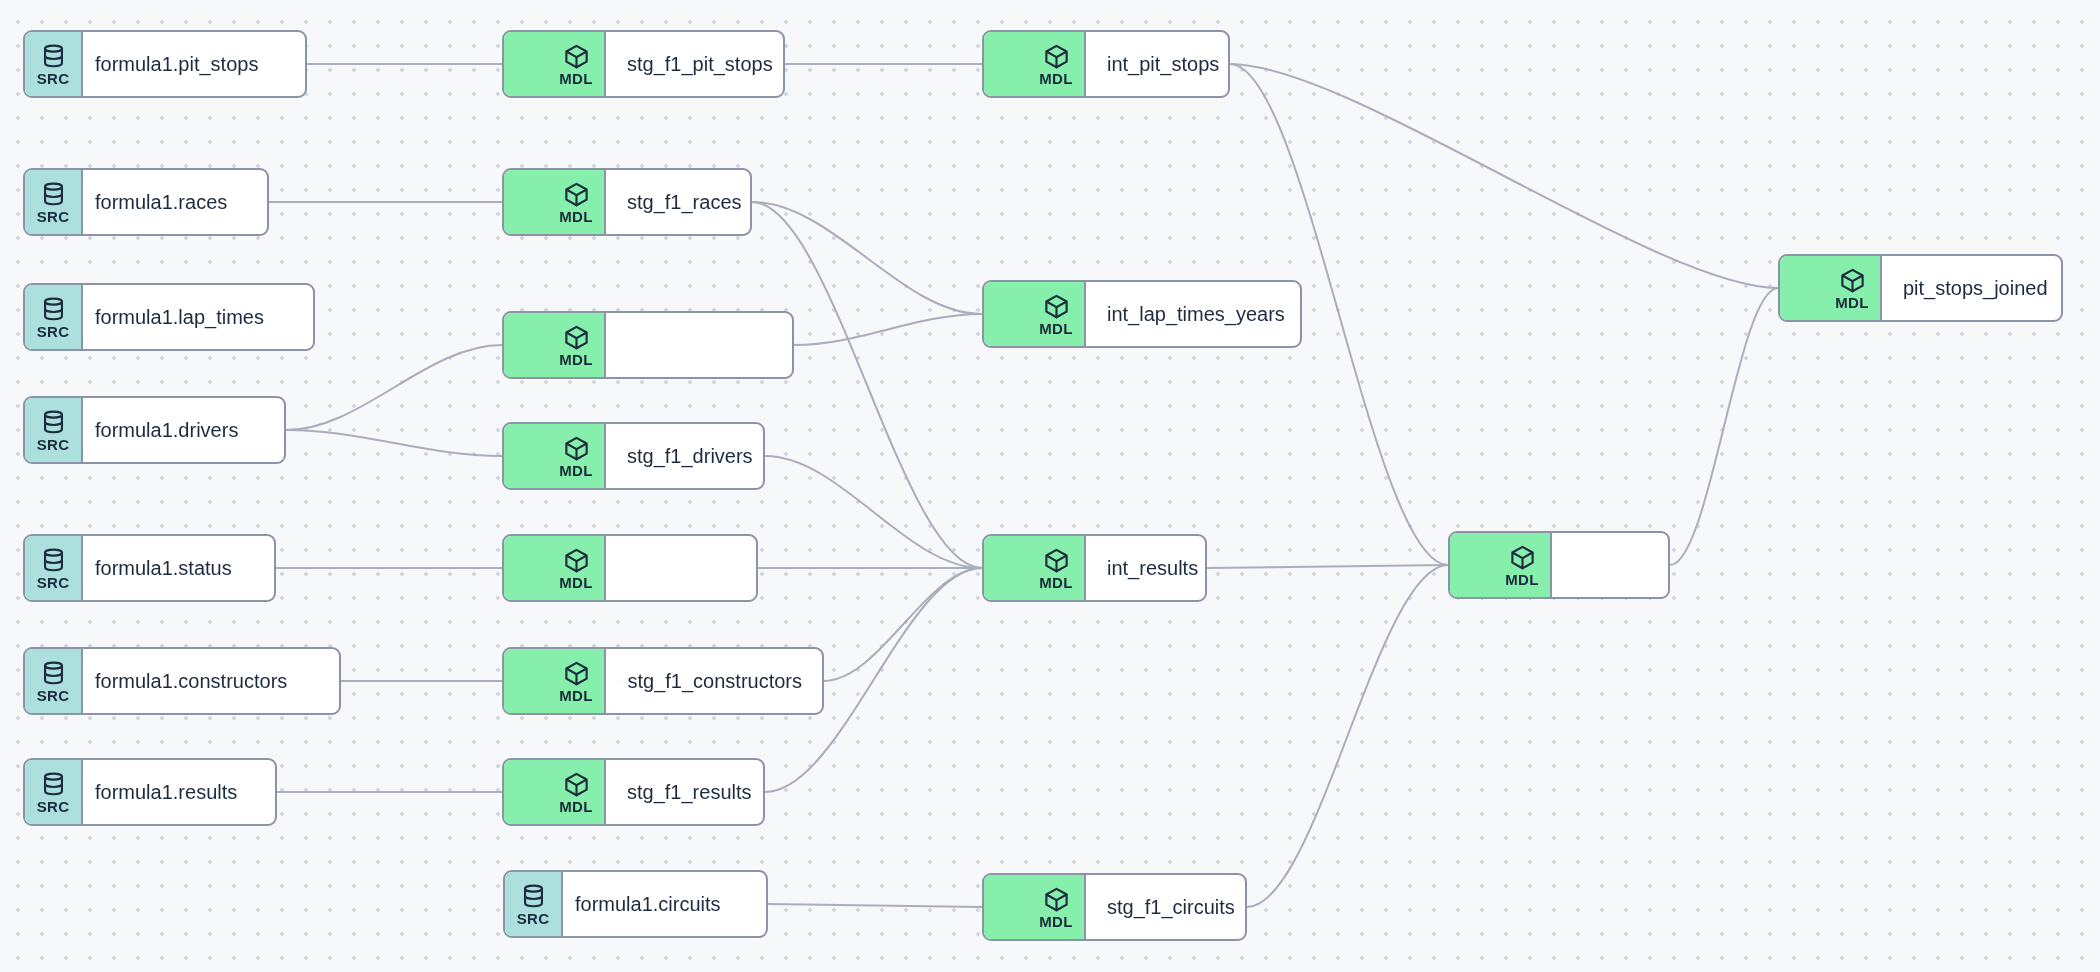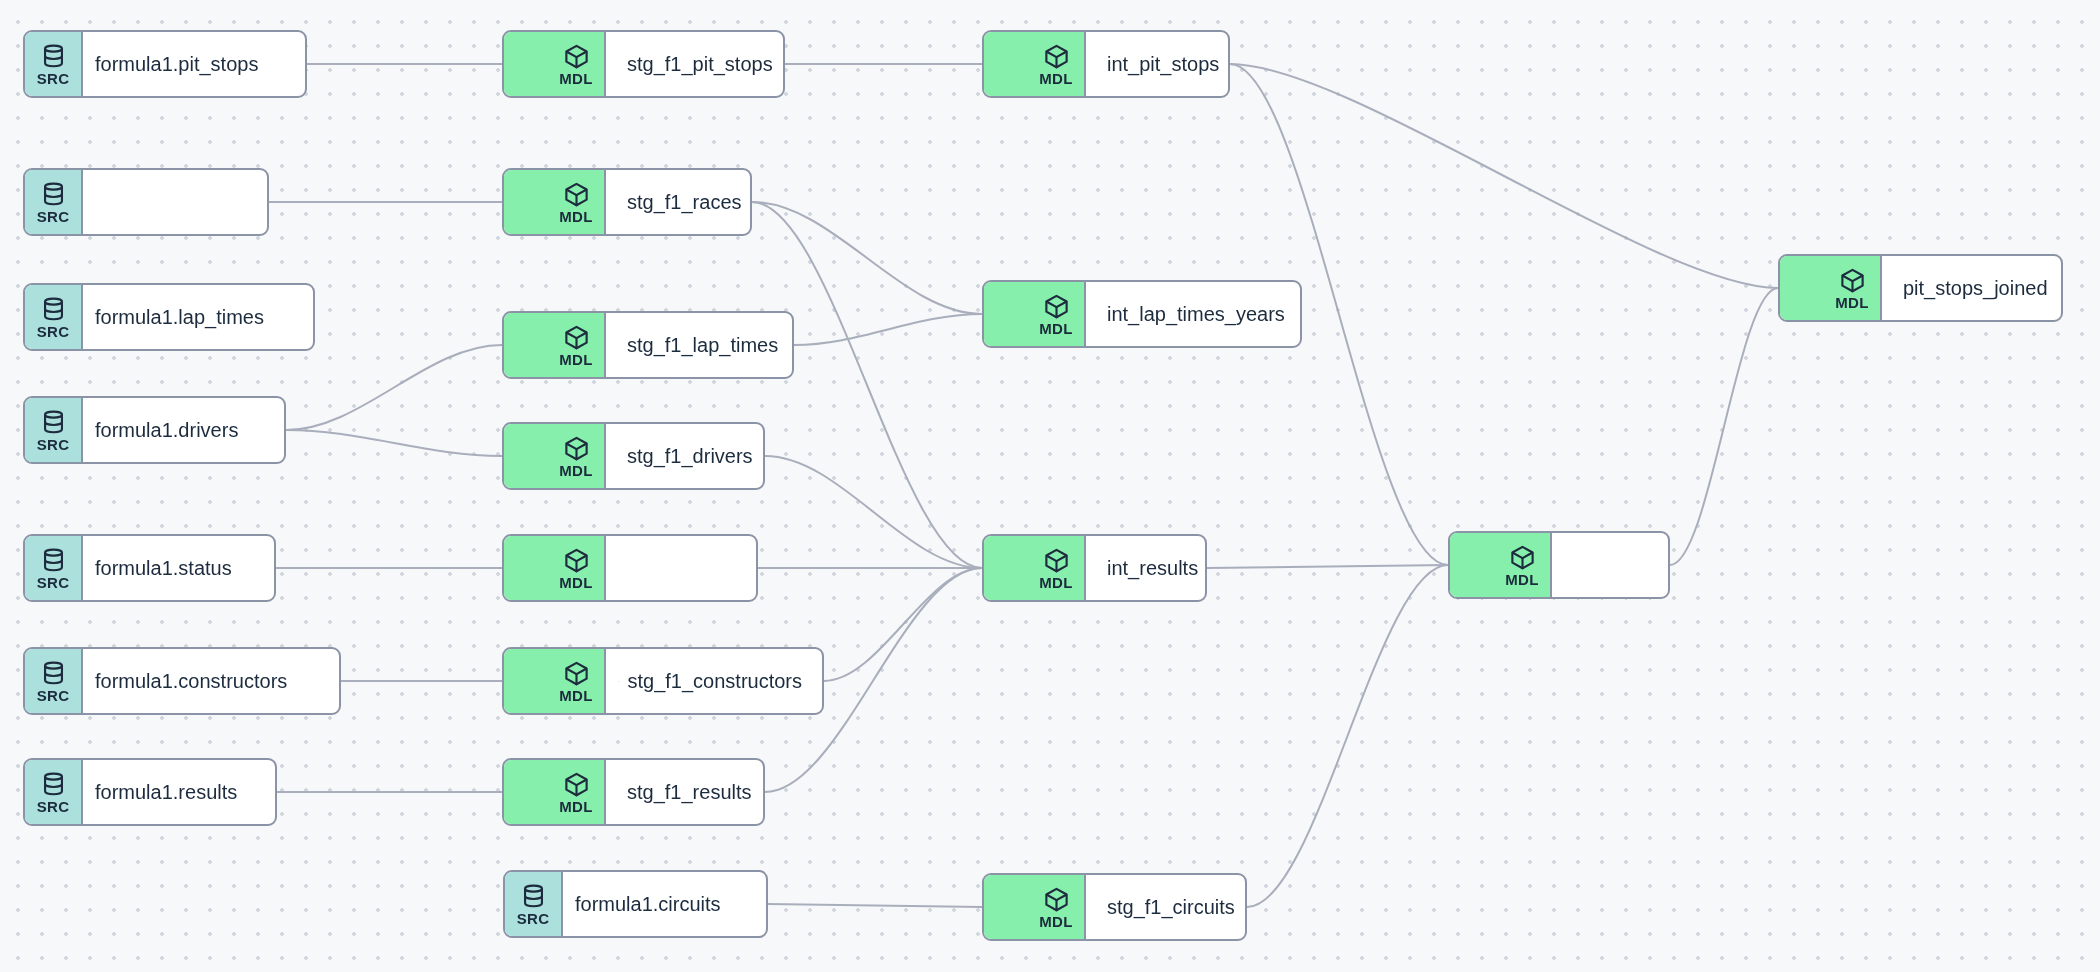--- a/index.html
+++ b/index.html
@@ -88,20 +88,23 @@
         <div class="badge src">
           <span>
             <svg class="icn" width="27" height="27" viewBox="0 0 24 24" fill="none" stroke="#1c2b3d" stroke-width="1.9" stroke-linecap="round">
               <ellipse cx="12" cy="5" rx="7.5" ry="2.7"></ellipse>
               <path d="M4.5 5v6.5c0 1.5 3.36 2.7 7.5 2.7s7.5-1.2 7.5-2.7V5"></path>
               <path d="M4.5 11.5V18c0 1.5 3.36 2.7 7.5 2.7s7.5-1.2 7.5-2.7v-6.5"></path>
             </svg>
           </span>
           <span class="blabel">SRC</span>
         </div>
+        <div class="body">
+          <span class="title">formula1.races</span>
+        </div>
       </div>
       <div class="node" style="left: 23px; top: 283px; width: 292px;">
         <div class="badge src">
           <span>
             <svg class="icn" width="27" height="27" viewBox="0 0 24 24" fill="none" stroke="#1c2b3d" stroke-width="1.9" stroke-linecap="round">
               <ellipse cx="12" cy="5" rx="7.5" ry="2.7"></ellipse>
               <path d="M4.5 5v6.5c0 1.5 3.36 2.7 7.5 2.7s7.5-1.2 7.5-2.7V5"></path>
               <path d="M4.5 11.5V18c0 1.5 3.36 2.7 7.5 2.7s7.5-1.2 7.5-2.7v-6.5"></path>
             </svg>
           </span>
@@ -229,28 +232,20 @@
       <div class="node" style="left: 502px; top: 311px; width: 292px;">
         <div class="badge mdl">
           <span>
             <svg class="icn" width="27" height="27" viewBox="0 0 24 24" fill="none" stroke="#1c2b3d" stroke-width="1.9" stroke-linejoin="round" stroke-linecap="round">
               <path d="M12 2.6 21 7.6v9L12 21.6l-9-5v-9Z"></path>
               <path d="M3.4 7.8 12 12.6l8.6-4.8"></path>
               <path d="M12 12.6v9"></path>
             </svg>
           </span>
           <span class="blabel">MDL</span>
-        </div>
-        <div class="body">
-          <svg class="icn" width="23" height="23" viewBox="0 0 24 24">
-            <path fill="#1f2c42" d="M12 1.8l8 3v6.4c0 5-3.3 8.8-8 10.3-4.7-1.5-8-5.3-8-10.3V4.8Z"></path>
-            <circle cx="12" cy="9.6" r="2" fill="#fff"></circle>
-            <path d="M11.2 10.6h1.6l.6 5.2h-2.8Z" fill="#fff"></path>
-          </svg>
-          <span class="title">stg_f1_lap_times</span>
         </div>
       </div>
       <div class="node" style="left: 502px; top: 422px; width: 263px;">
         <div class="badge mdl">
           <span>
             <svg class="icn" width="27" height="27" viewBox="0 0 24 24" fill="none" stroke="#1c2b3d" stroke-width="1.9" stroke-linejoin="round" stroke-linecap="round">
               <path d="M12 2.6 21 7.6v9L12 21.6l-9-5v-9Z"></path>
               <path d="M3.4 7.8 12 12.6l8.6-4.8"></path>
               <path d="M12 12.6v9"></path>
             </svg>

